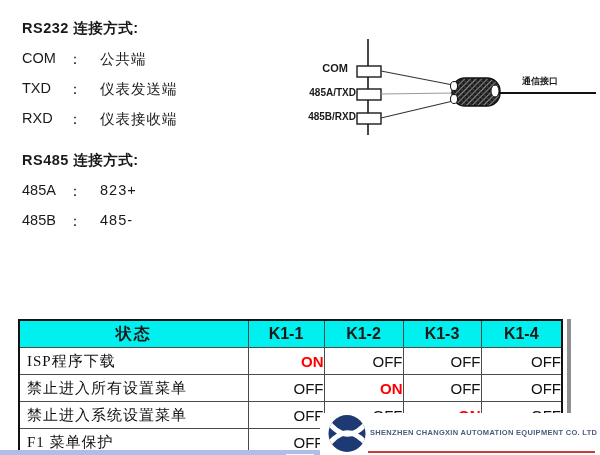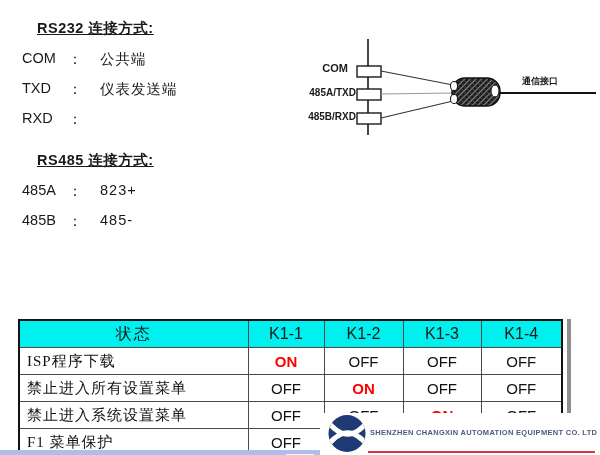--- a/index.html
+++ b/index.html
@@ -5,21 +5,21 @@
   html,body { margin:0; padding:0; background:#fff; }
   .page {
     position:relative; width:600px; height:455px; overflow:hidden;
     background:#ffffff; font-family:"Liberation Sans", sans-serif; color:#1a1a1a;
   }
 
   
   .conn-block { position:absolute; left:22px; }
   .rs232 { top:19px; }
   .rs485 { top:151px; }
-  .conn-title { font-weight:bold; font-size:14.5px; letter-spacing:0.5px; margin:0 0 12px 15px;text-decoration:underline; }
+  .conn-title { font-weight:bold; font-size:14.5px; letter-spacing:0.5px; margin:0 0 12px 0; }
   .def-line { display:flex; font-size:14.5px; margin-bottom:11px; font-weight:500; }
   .def-line .term { width:42px; }
   .def-line .colon { width:22px; text-align:center; }
   .def-line .def { margin-left:14px; letter-spacing:1px; }
 
   
   .diagram { position:absolute; left:295px; top:33px; width:305px; height:110px; }
   .diagram text { font-family:"Liberation Sans", sans-serif; font-weight:bold; fill:#1a1a1a; }
 
   
@@ -30,24 +30,24 @@
 
   
   .table-wrap {
     position:absolute; left:18px; top:319px; width:549px; height:136px; overflow:hidden;
     box-shadow:4px 0 0 #8f8f8f;
   }
   table.dip { border-collapse:collapse; width:545px; table-layout:fixed; }
   table.dip, table.dip th, table.dip td { border:1px solid #4a4a4a; }
   table.dip { border:2px solid #111; }
   table.dip th {
-    height:26px; background:#00efef; font-size:16px; font-weight:normal; text-align:center; padding:0;
+    height:26px; background:#00efef; font-size:16px; font-weight:bold; text-align:center; padding:0;
   }
   table.dip th.status-h { font-family:"Liberation Serif", serif; letter-spacing:2px; }
-  table.dip td { height:26px; font-size:15px; text-align:center; padding:0; color:#111; }
+  table.dip td { height:26px; font-size:15px; text-align:right; padding:0; color:#111; }
   table.dip td.status {
     text-align:left; padding-left:7px; font-family:Liberation Serif, serif; letter-spacing:1px;margin-top:29px;
   }
   table.dip td.on { color:#ff0000; font-weight:600; }
 
   
   .watermark {
     position:absolute; left:286px; top:454px; z-index:5;
     font-size:13px; color:#8b8b8b; background:rgba(255,255,255,0.9); padding:0 1px;
   }
@@ -88,20 +88,21 @@
       <span class="def">公共端</span>
     </div>
     <div class="def-line">
       <span class="term">TXD</span>
       <span class="colon">：</span>
       <span class="def">仪表发送端</span>
     </div>
     <div class="def-line">
       <span class="term">RXD</span>
       <span class="colon">：</span>
+      <span class="def">仪表接收端</span>
     </div>
   </div>
 
   <svg class="diagram" viewBox="0 0 305 110" xmlns="http://www.w3.org/2000/svg">
     <defs>
       <pattern id="hatch" width="4" height="4" patternUnits="userSpaceOnUse" patternTransform="rotate(45)">
         <rect width="4" height="4" fill="#1a1a1a"></rect>
         <line x1="0" y1="0" x2="0" y2="4" stroke="#e8e8e8" stroke-width="1.2"></line>
         <line x1="0" y1="2" x2="4" y2="2" stroke="#555" stroke-width="0.8"></line>
       </pattern>

